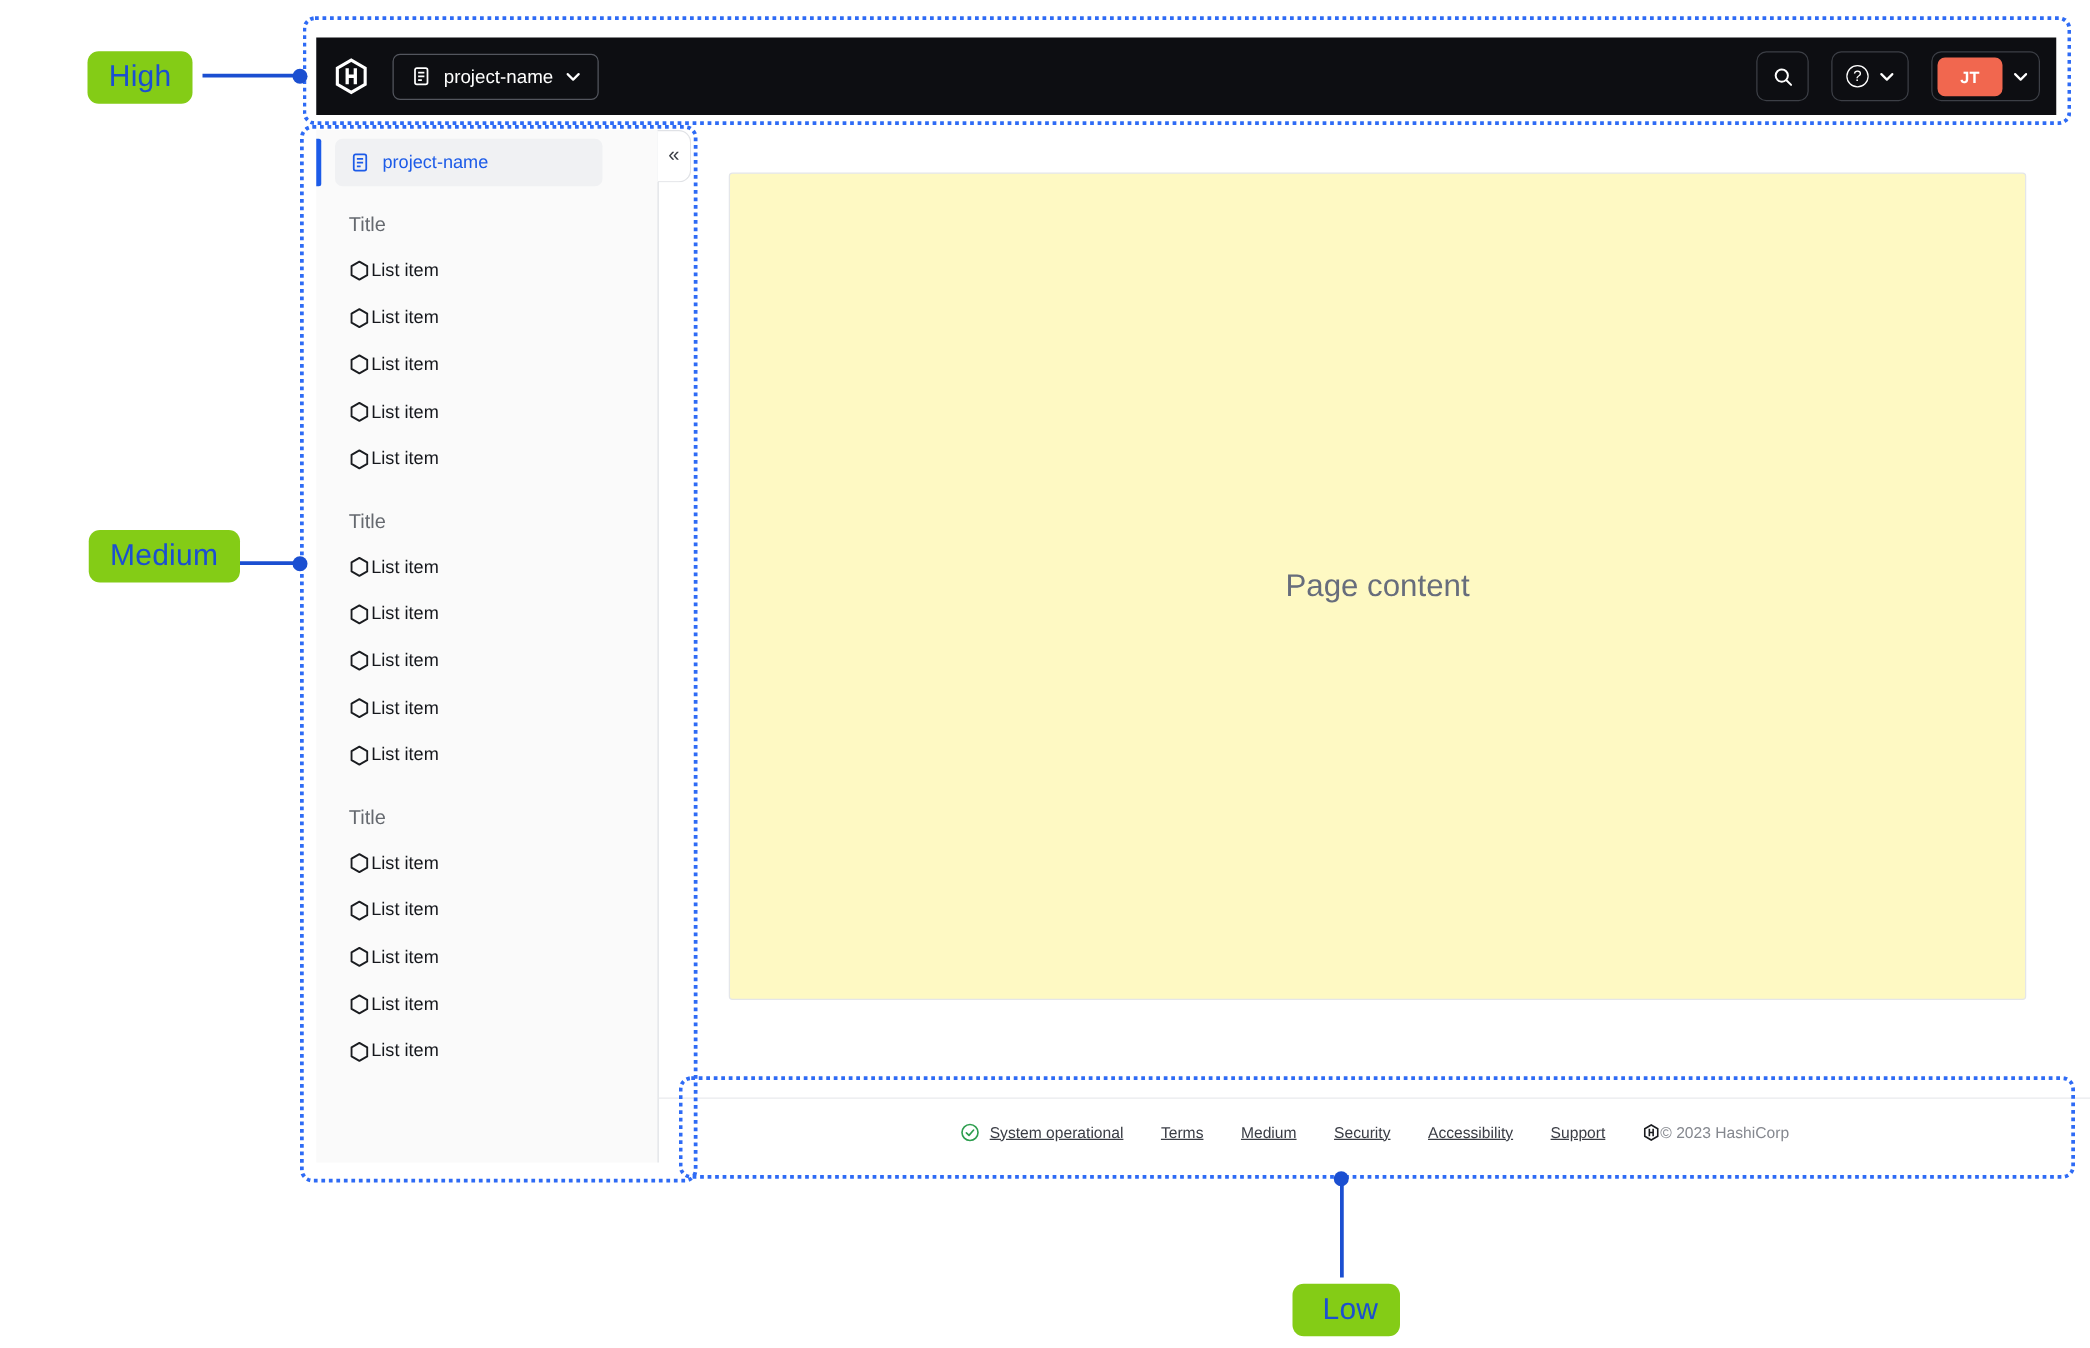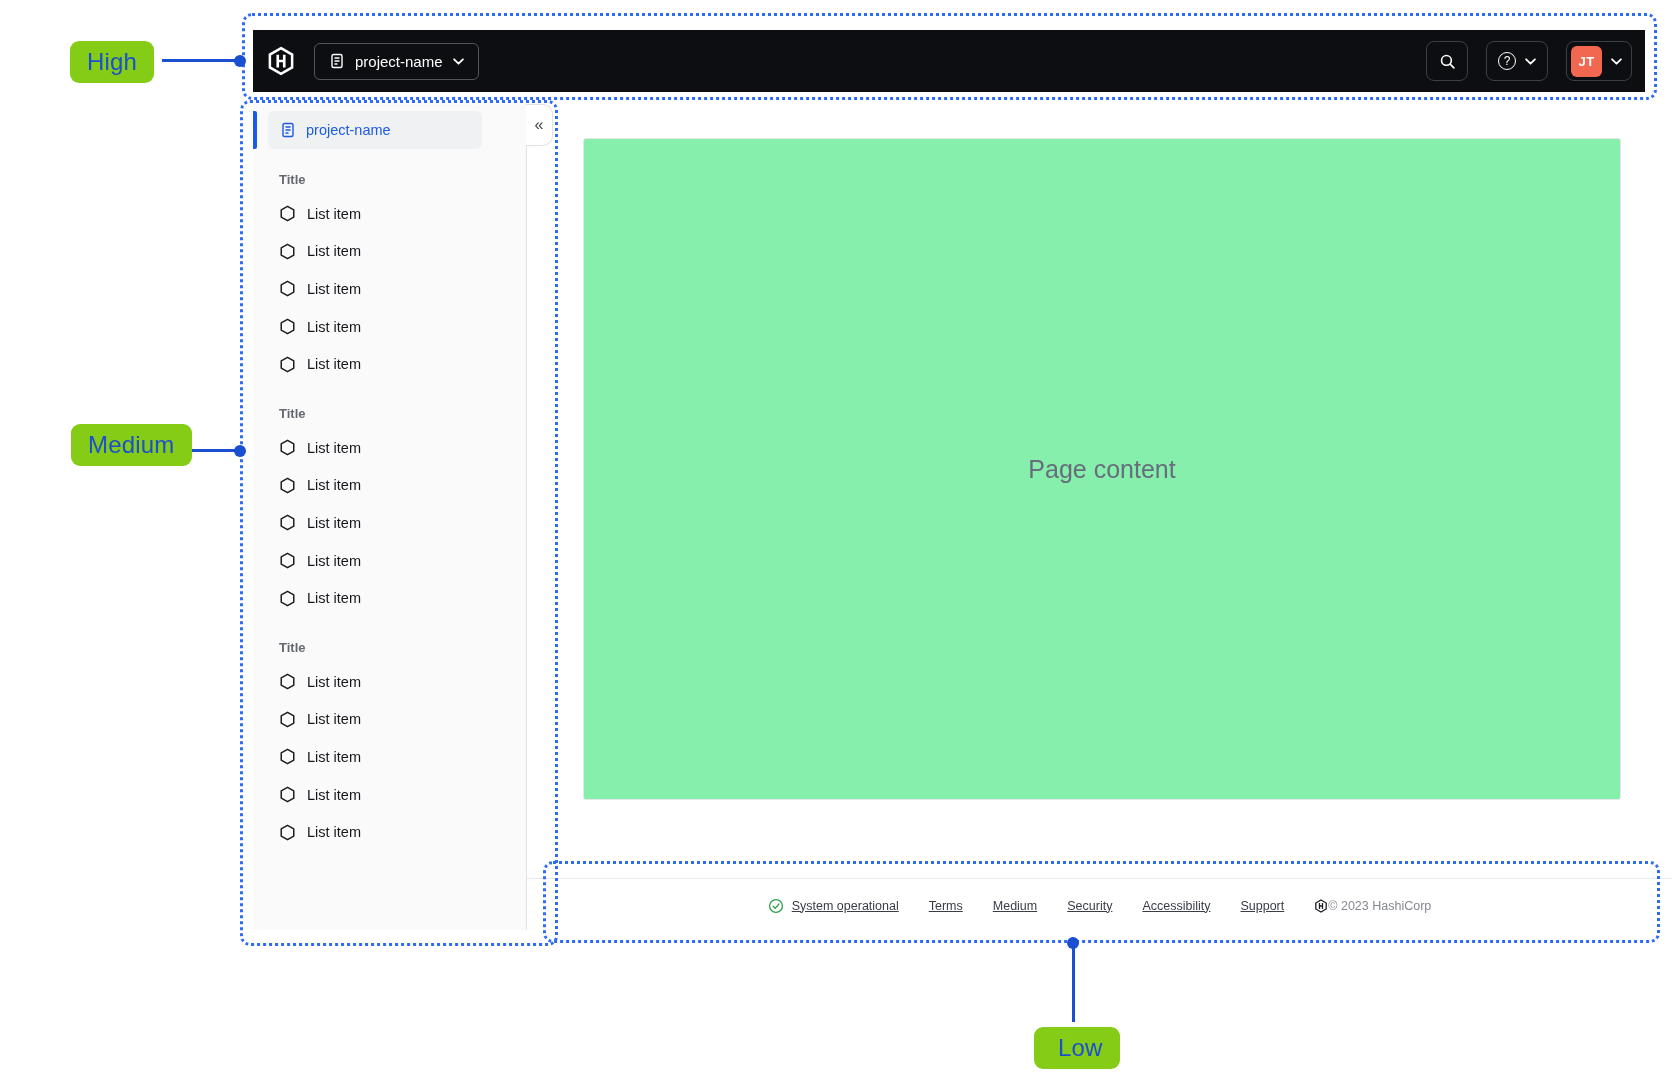--- a/index.html
+++ b/index.html
@@ -52,21 +52,21 @@
   .nav-icon-btn {
     display: flex; align-items: center; justify-content: center; gap: 9px;
     height: 40px; border: 1px solid #3C3F46; border-radius: 8px; background: transparent;
     color: #fff; cursor: pointer; padding: 0 11px;
   }
   .q-circle {
     width: 18px; height: 18px; border: 1.5px solid #fff; border-radius: 50%;
     display: flex; align-items: center; justify-content: center; font-size: 12px; color: #fff;
   }
   .avatar {
-    width: 31px; height: 31px; border-radius: 6px; background: #F1674F;
+    width: 52px; height: 31px; border-radius: 6px; background: #F1674F;
     display: flex; align-items: center; justify-content: center;
     color: #fff; font-size: 13px; font-weight: 700; letter-spacing: .3px;
   }
   #account-btn { padding: 0 9px 0 4px; }
 
   
   #sidebar {
     position: absolute; left: 253px; top: 104px; width: 274px; height: 826px;
     background: #FAFAFA; border-right: 1px solid #E0E2E6;
   }
@@ -76,31 +76,31 @@
     position: absolute; left: 15px; right: 44px; top: 0; height: 38px;
     background: #F0F1F3; border-radius: 6px; display: flex; align-items: center; gap: 10px;
     padding: 0 12px; color: #1C5BE8; font-size: 14.5px; font-weight: 500; cursor: pointer;
   }
   #collapse-tab {
     position: absolute; left: 526px; top: 104px; width: 27px; height: 42px;
     background: #fff; border: 1px solid #E0E2E6; border-left: none;
     border-radius: 0 10px 10px 0; display: flex; align-items: center; justify-content: center;
     font-size: 16px; color: #3B3E45; cursor: pointer;
   }
-  .section-title { margin: 23px 0 8px 26px; font-size: 13px; font-weight: 700; color: #65696F; }
+  .section-title { margin: 23px 0 8px 26px; font-size: 16px; font-weight: 400; color: #65696F; }
   .nav-item {
-    display: flex; align-items: center; gap: 11px; height: 37.6px; padding-left: 26px;
+    display: flex; align-items: center; gap: 1px; height: 37.6px; padding-left: 26px;
     font-size: 14.5px; color: #15171C; cursor: pointer;
   }
   .hex-icon { display: flex; align-items: center; }
 
   
   #content-card {
     position: absolute; left: 583px; top: 138px; width: 1038px; height: 662px;
-    background: #86efac; border: 1px solid #E4E6E9; border-radius: 3px;
+    background: #fef9c3; border: 1px solid #E4E6E9; border-radius: 3px;
     display: flex; align-items: center; justify-content: center;
   }
   #content-placeholder { font-size: 25px; color: #676D7C; }
 
   
   #footer {
     position: absolute; left: 527px; top: 878px; width: 1145px; height: 54px;
     border-top: 1px solid #E9EAED; display: flex; align-items: center; justify-content: center;
     gap: 30px; font-size: 12.5px; color: #3A3D45;
   }

